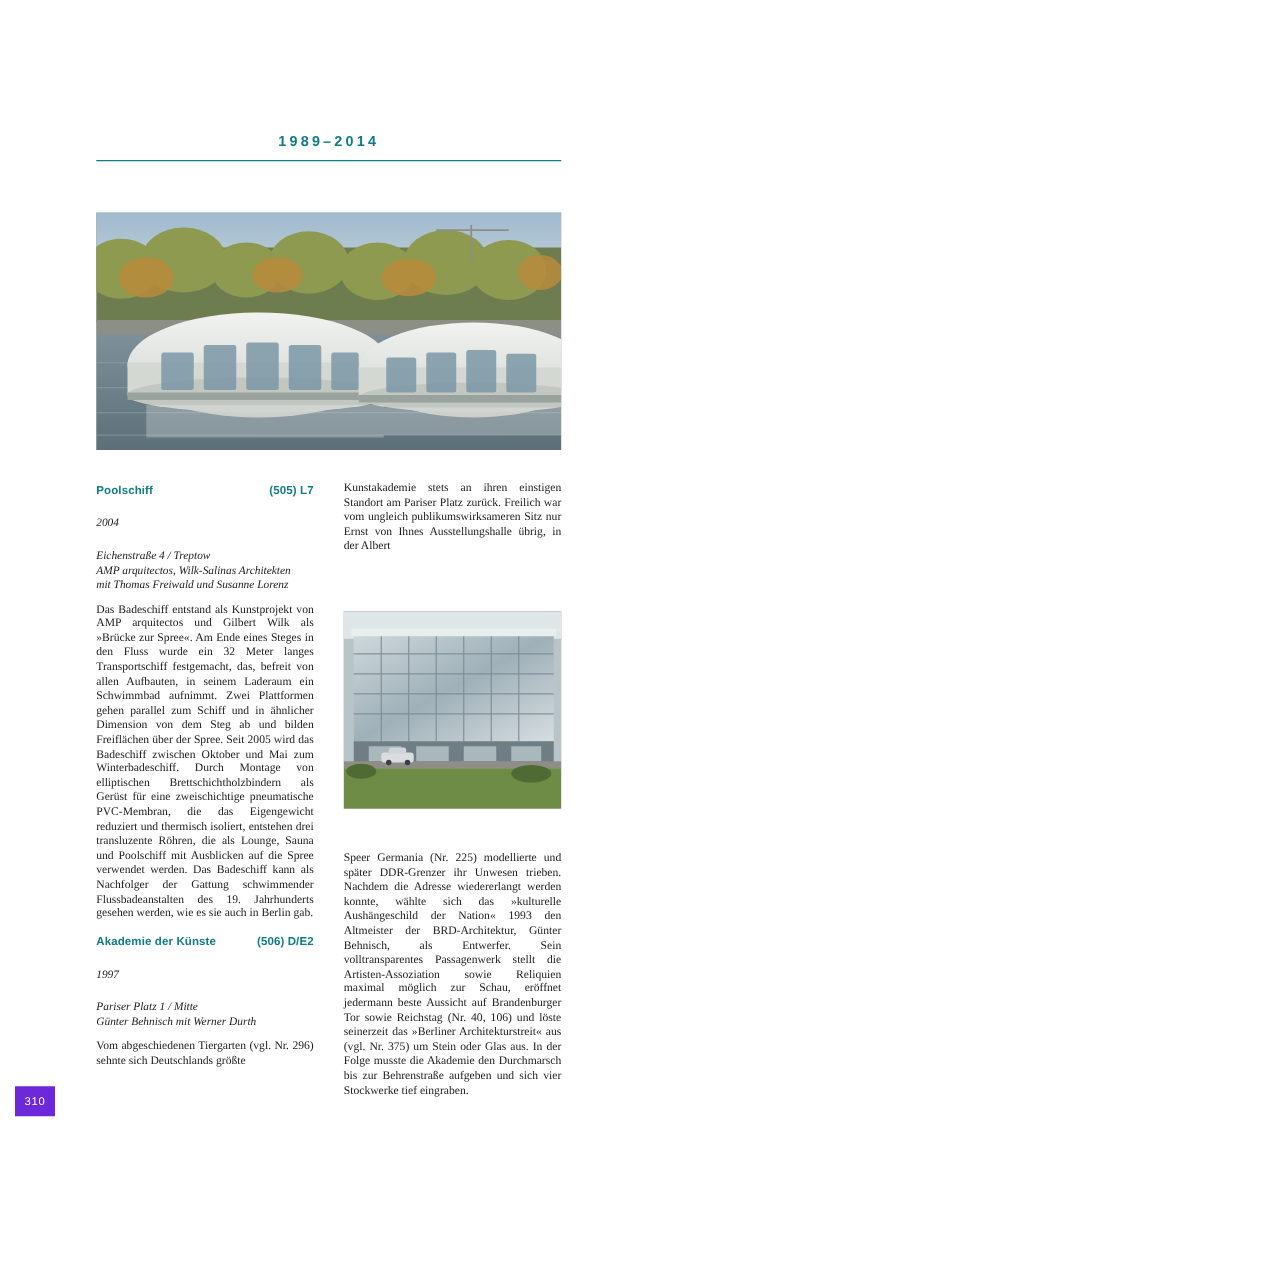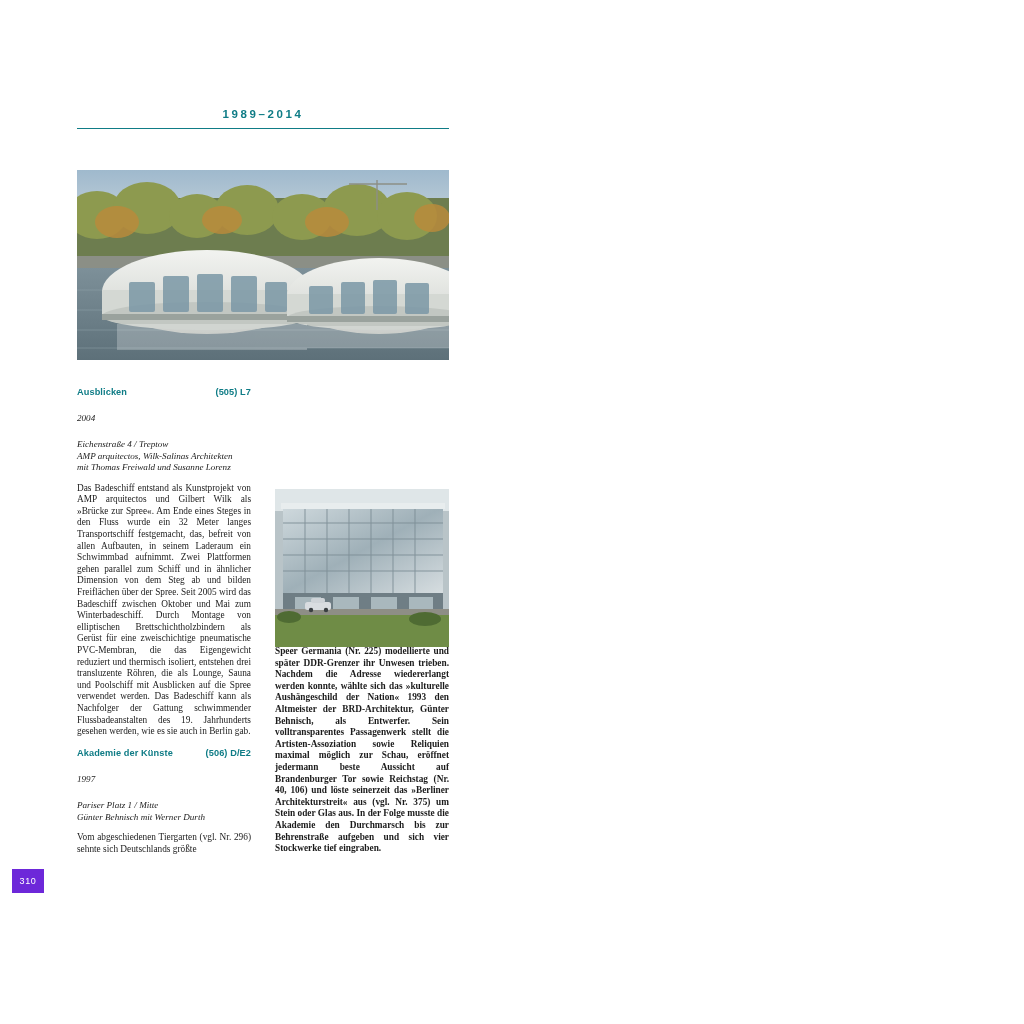--- a/index.html
+++ b/index.html
@@ -191,40 +191,43 @@
         <g opacity="0.25" fill="#ffffff">
           <rect x="40" y="154" width="190" height="26"></rect>
           <rect x="220" y="156" width="160" height="22"></rect>
         </g>
       </svg>
     </div>
 
     <div class="col" style="left:77px;top:386px;width:174px;">
       <div class="entry-title">
         <span class="code">(505) L7</span>
-        <span>Ausblicken</span>
+        <span>Poolschiff</span>
       </div>
       <div class="entry-meta" style="white-space:pre-line;">2004</div>
       <div class="entry-meta" style="white-space:pre-line;">Eichenstraße 4 / Treptow
 AMP arquitectos, Wilk-Salinas Architekten
 mit Thomas Freiwald und Susanne Lorenz</div>
       <div class="gap"></div>
       <p class="body-p">Das Badeschiff entstand als Kunstprojekt von AMP arquitectos und Gilbert Wilk als »Brücke zur Spree«. Am Ende eines Steges in den Fluss wurde ein 32 Meter langes Transportschiff festgemacht, das, befreit von allen Aufbauten, in seinem Laderaum ein Schwimmbad aufnimmt. Zwei Plattformen gehen parallel zum Schiff und in ähnlicher Dimension von dem Steg ab und bilden Freiflächen über der Spree. Seit 2005 wird das Badeschiff zwischen Oktober und Mai zum Winterbadeschiff. Durch Montage von elliptischen Brettschichtholzbindern als Gerüst für eine zweischichtige pneumatische PVC-Membran, die das Eigengewicht reduziert und thermisch isoliert, entstehen drei transluzente Röhren, die als Lounge, Sauna und Poolschiff mit Ausblicken auf die Spree verwendet werden. Das Badeschiff kann als Nachfolger der Gattung schwimmender Flussbadeanstalten des 19. Jahrhunderts gesehen werden, wie es sie auch in Berlin gab.</p>
       <div class="gap"></div>
       <div class="entry-title">
         <span class="code">(506) D/E2</span>
         <span>Akademie der Künste</span>
       </div>
       <div class="entry-meta">1997</div>
       <div class="entry-meta" style="white-space:pre-line;">Pariser Platz 1 / Mitte
 Günter Behnisch mit Werner Durth</div>
       <div class="gap"></div>
       <p class="body-p">Vom abgeschiedenen Tiergarten (vgl. Nr. 296) sehnte sich Deutschlands größte</p>
     </div>
 
+    <div class="col" style="left:275px;top:386px;width:174px;">
+      <p class="body-p">Kunstakademie stets an ihren einstigen Standort am Pariser Platz zurück. Freilich war vom ungleich publikumswirksameren Sitz nur Ernst von Ihnes Ausstellungshalle übrig, in der Albert</p>
+    </div>
 
     <div class="photo ph2">
       <svg width="174" height="158" viewBox="0 0 174 158">
         <defs>
           <linearGradient id="glass2" x1="0" y1="0" x2="1" y2="1">
             <stop offset="0%" stop-color="#cfd9dd"></stop>
               <stop offset="50%" stop-color="#9fb0b8"></stop>
             <stop offset="100%" stop-color="#d6dde0"></stop>
           </linearGradient>
         </defs>
@@ -265,21 +268,21 @@
             <circle cx="51" cy="121" r="2.2" fill="#3a3f42"></circle>
         </g>
 
         <g fill="#4f6b33">
           <ellipse cx="14" cy="128" rx="12" ry="6"></ellipse>
             <ellipse cx="150" cy="130" rx="16" ry="7"></ellipse>
         </g>
       </svg>
     </div>
 
-    <div class="col" style="left:275px;top:646px;width:174px;font-weight:bold;">
+    <div class="col" style="left:275px;top:682px;width:174px;">
       <p class="body-p">Speer Germania (Nr. 225) modellierte und später DDR-Grenzer ihr Unwesen trieben. Nachdem die Adresse wiedererlangt werden konnte, wählte sich das »kulturelle Aushängeschild der Nation« 1993 den Altmeister der BRD-Architektur, Günter Behnisch, als Entwerfer. Sein volltransparentes Passagenwerk stellt die Artisten-Assoziation sowie Reliquien maximal möglich zur Schau, eröffnet jedermann beste Aussicht auf Brandenburger Tor sowie Reichstag (Nr. 40, 106) und löste seinerzeit das »Berliner Architekturstreit« aus (vgl. Nr. 375) um Stein oder Glas aus. In der Folge musste die Akademie den Durchmarsch bis zur Behrenstraße aufgeben und sich vier Stockwerke tief eingraben.</p>
     </div>
 
     <div class="folio folio-left">310</div>
   </div>
 
   <div class="page page-right">
 
     
     

